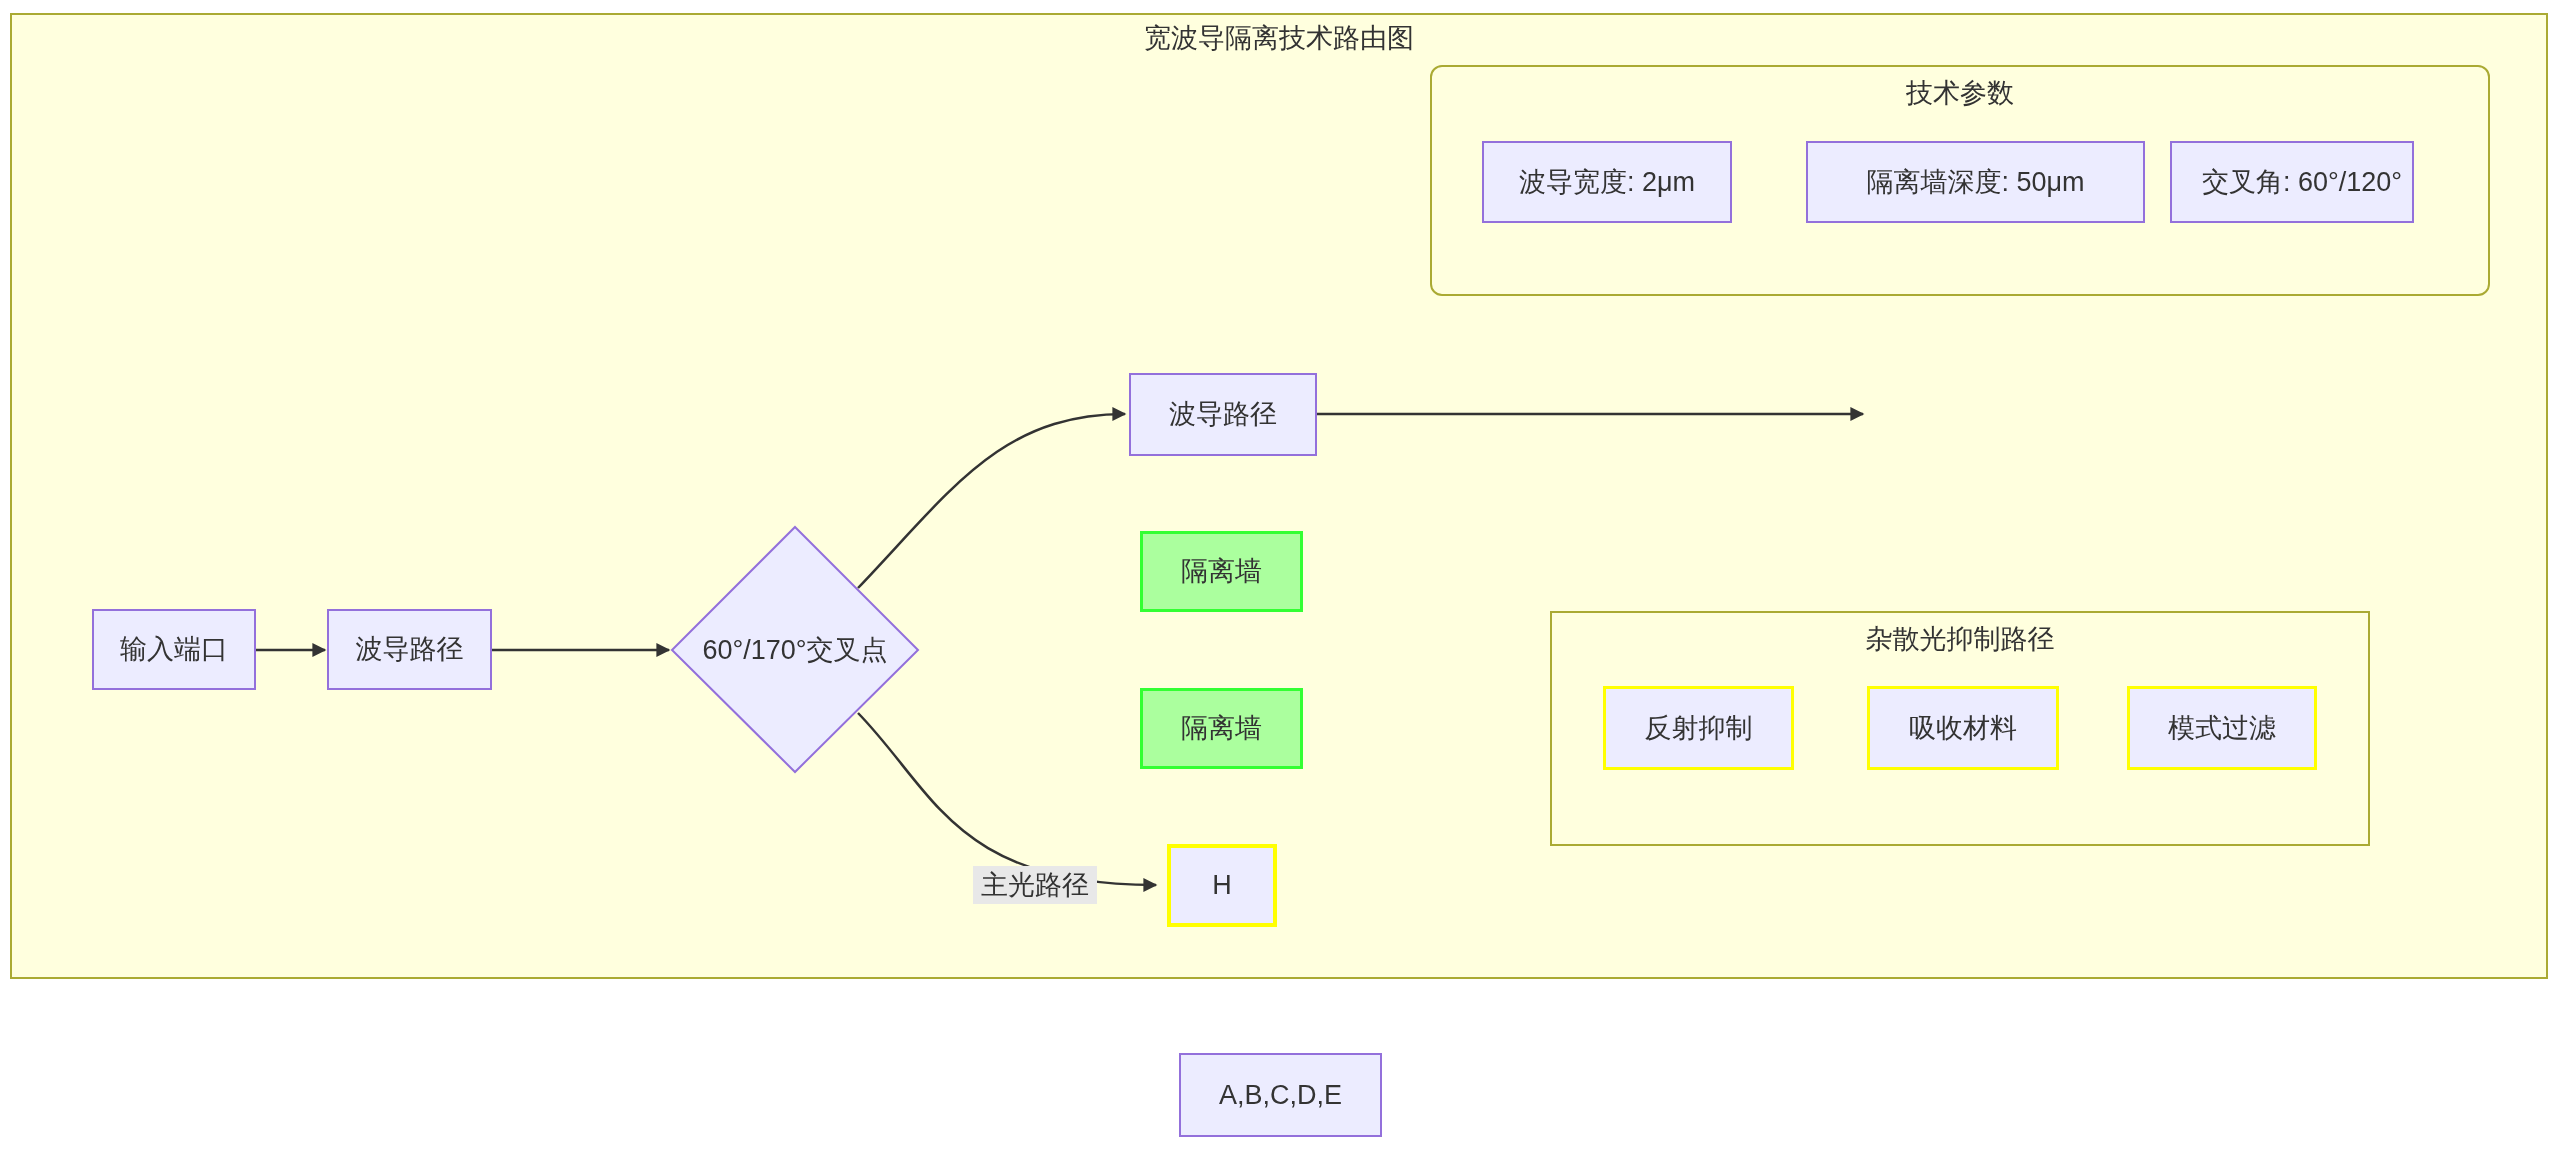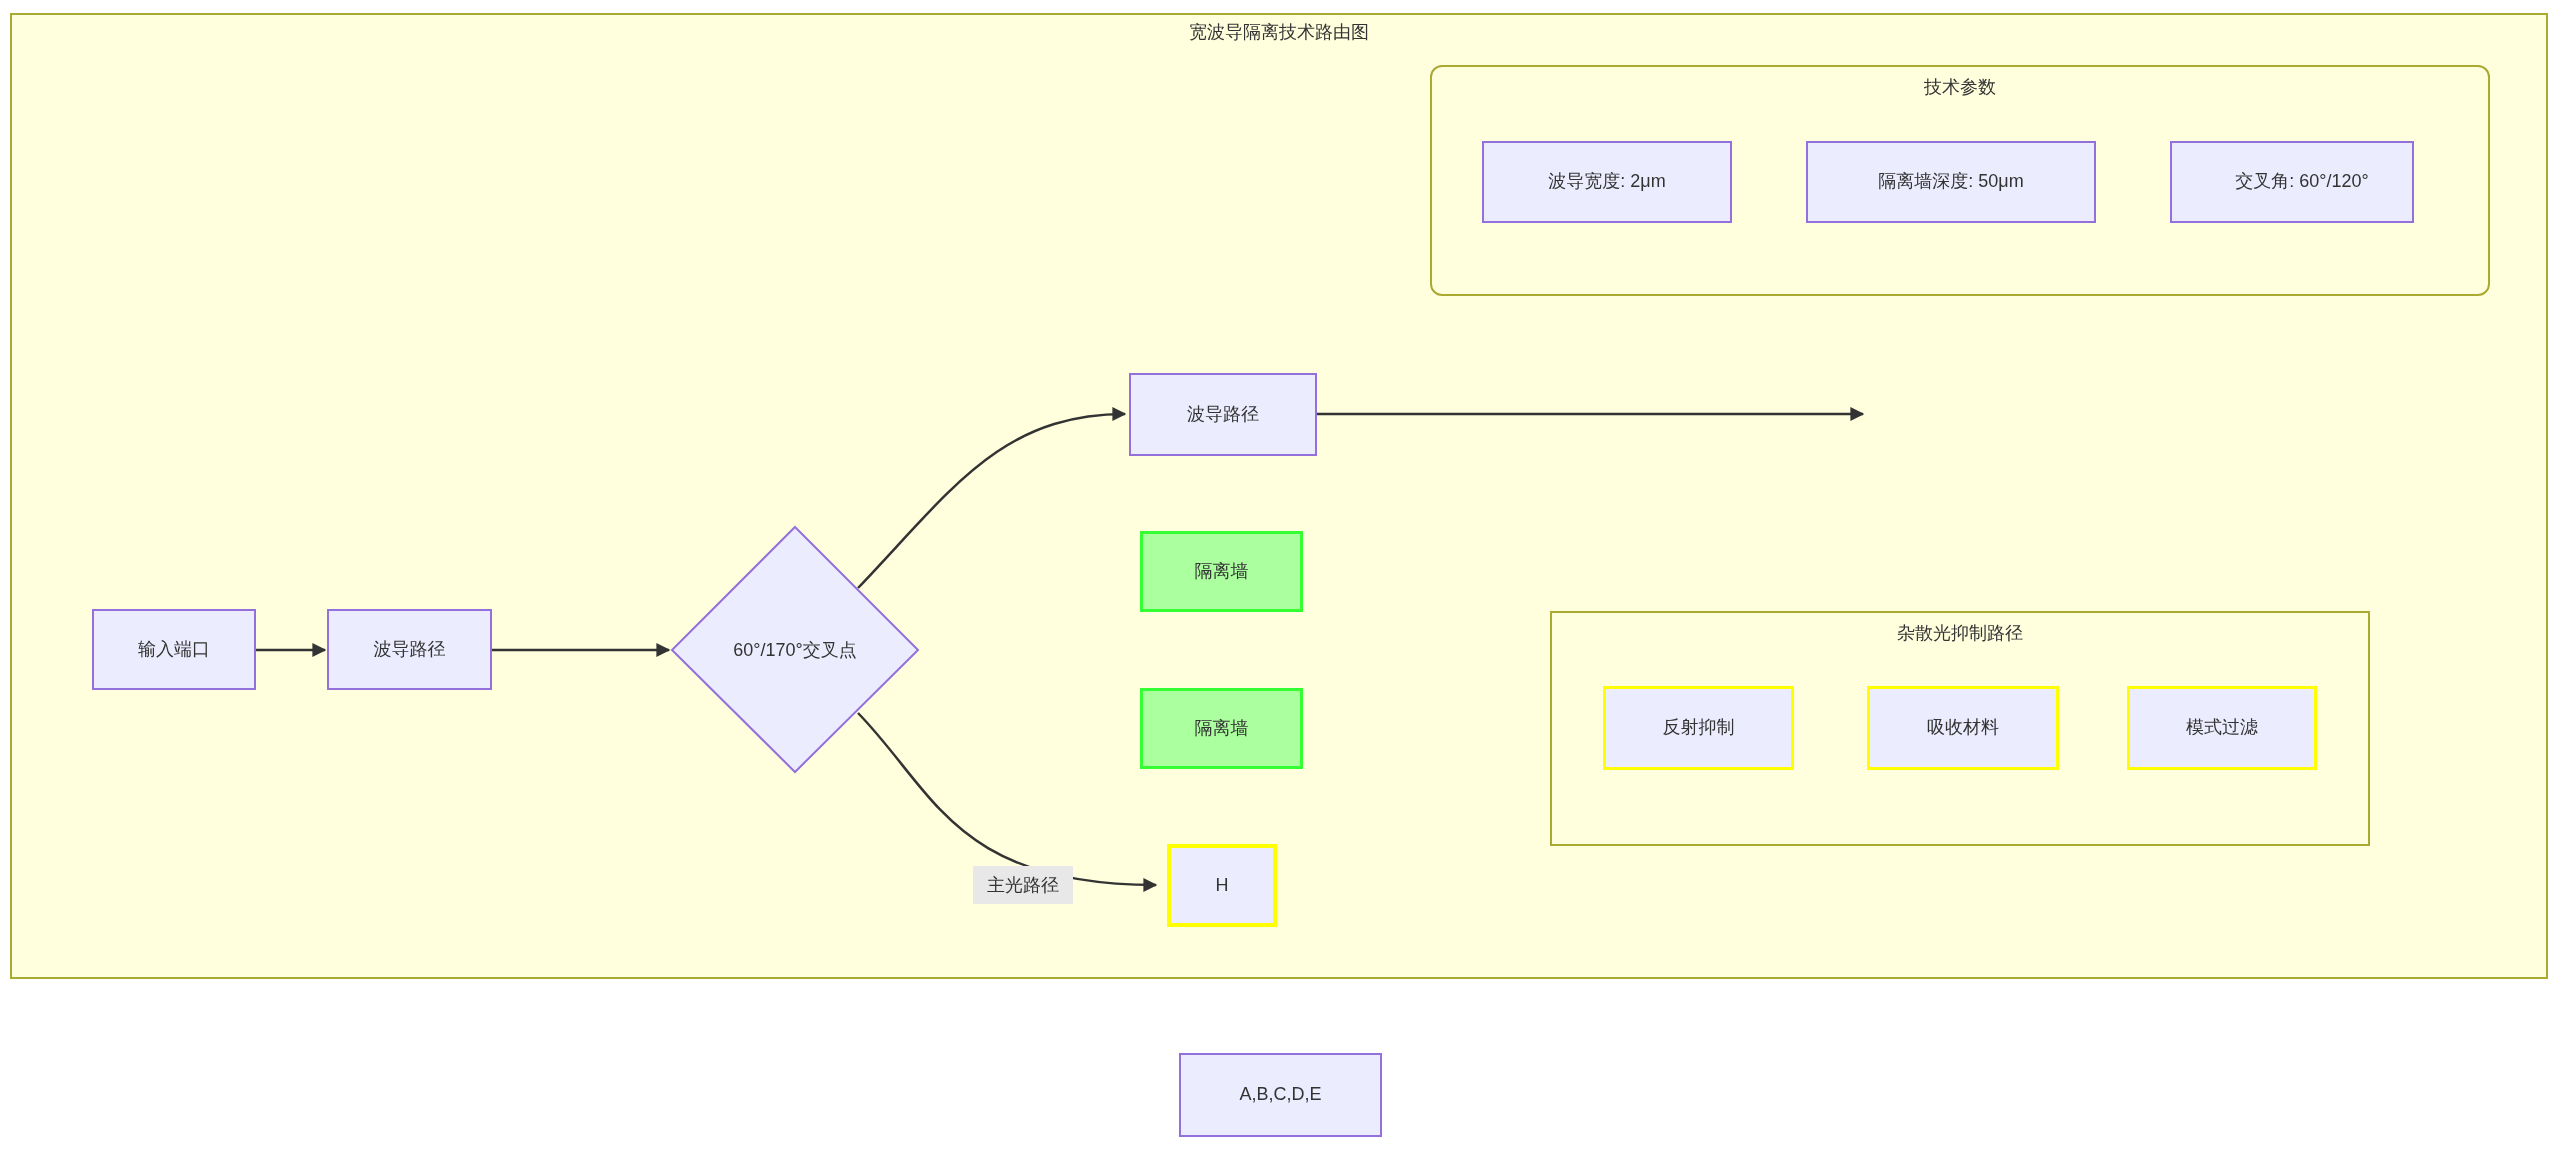--- a/index.html
+++ b/index.html
@@ -6,21 +6,21 @@
     --node-fill:#ECECFF; --node-border:#9370DB;
     --green-fill:#abff9e; --green-border:#33ff33;
     --yellow-border:#ffff00;
     --subgraph-fill:#ffffde; --subgraph-border:#aaaa33;
     --edge-color:#333333; --edge-label-bg:#e8e8e8; --text-color:#333333;
   }
   html,body{margin:0;padding:0;background:#ffffff;}
   .canvas{
     position:relative; width:2560px; height:1160px; background:#ffffff;
     font-family:"Liberation Sans","DejaVu Sans",sans-serif;
-    font-size:18px; color:var(--text-color); overflow:hidden;
+    font-size:27px; color:var(--text-color); overflow:hidden;
   }
   .subgraph{
     position:absolute; background:var(--subgraph-fill);
     border:2px solid var(--subgraph-border); box-sizing:border-box;
   }
   .subgraph-title{
     position:absolute; left:0; right:0; top:8px; text-align:center;
     font-weight:400;
   }
   .node{
@@ -70,21 +70,21 @@
     </defs>
     <path class="edge" d="M228 650 H325" marker-end="url(#arrow)"></path>
     <path class="edge" d="M492 650 H669" marker-end="url(#arrow)"></path>
     <path class="edge" d="M858 588 C950 492 1000 414 1125 414" marker-end="url(#arrow)"></path>
     <path class="edge" d="M1317 414 H1863" marker-end="url(#arrow)"></path>
     <path class="edge" d="M858 713 C935 792 955 885 1156 885" marker-end="url(#arrow)"></path>
     <polygon class="diamond" points="795,527 918,650 795,772 672,650"></polygon>
   </svg>
 
   <div class="node" style="left:1482px; top:141px; width:250px; height:82px;">波导宽度: 2μm</div>
-  <div class="node" style="left:1806px; top:141px; width:290px; height:82px;">隔离墙深度: 50μm</div>
+  <div class="node" style="left:1806px; top:141px; width:339px; height:82px;">隔离墙深度: 50μm</div>
   <div class="node" style="left:2170px; top:141px; width:244px; height:82px;padding-left:20px;">交叉角: 60°/120°</div>
 
   <div class="node yellow-brd" style="left:1603px; top:686px; width:191px; height:84px;">反射抑制</div>
   <div class="node yellow-brd" style="left:1867px; top:686px; width:192px; height:84px;">吸收材料</div>
   <div class="node yellow-brd" style="left:2127px; top:686px; width:190px; height:84px;">模式过滤</div>
 
   <div class="node" style="left:64px; top:609px; width:164px; height:81px;margin-left:28px;">输入端口</div>
   <div class="node" style="left:327px; top:609px; width:165px; height:81px;">波导路径</div>
   <div class="diamond-label" style="left:660px; top:600px; width:270px; height:100px;">60°/170°交叉点</div>
   <div class="node" style="left:1129px; top:373px; width:188px; height:83px;">波导路径</div>

